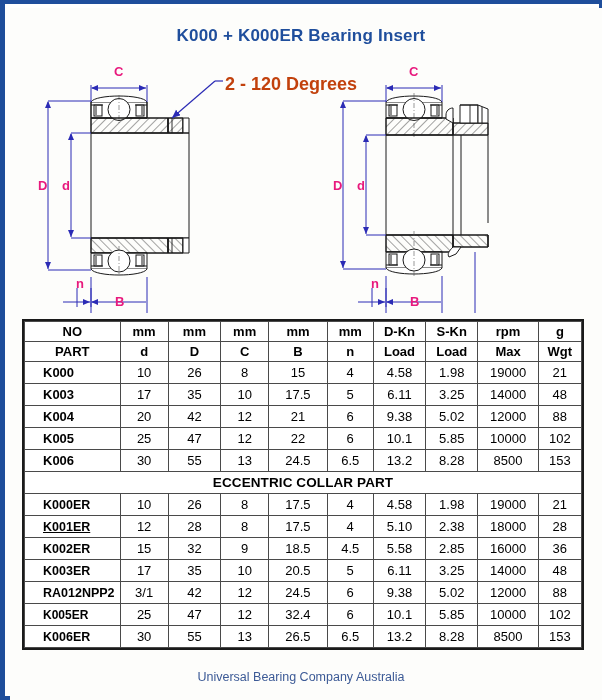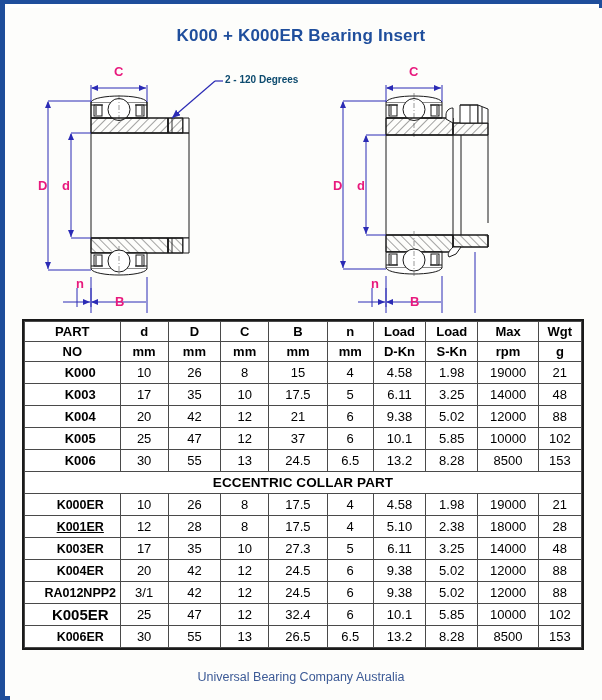--- a/index.html
+++ b/index.html
@@ -43,21 +43,21 @@
 
   
   .dim{
     position:absolute;
     color:#e8197d;font-weight:bold;font-size:13px;
     line-height:1;
     z-index:6;
   }
   .note{
     position:absolute;
-    color:#0c4a6e;font-weight:bold;font-size:10px;
+    color:#c2410c;font-weight:bold;font-size:18px;
     white-space:nowrap;z-index:6;
   }
 
   
   .table-wrap{
     position:absolute;left:22px;top:319px;width:558px;
     border:2px solid #1a1a1a;
     background:#ffffff;
     z-index:4;
   }
@@ -73,21 +73,21 @@
     text-align:center;
     padding:1px 2px;
     height:19px;
     background:transparent;
     font-weight:bold;
     white-space:nowrap;
     overflow:hidden;
   }
   table.spec th{font-size:13px;}
   table.spec td.part{
-    text-align:center;
+    text-align:left;
     padding-left:18px;
     font-weight:bold;
   }
   table.spec td.num{font-weight:normal;}
   table.spec tr.hdr th{height:17px;}
   td.section{
     text-align:left;padding-left:6px;font-weight:bold;font-size:13.5px;
     letter-spacing:.1px;
   }
   
@@ -357,43 +357,43 @@
       <col style="width:48px">
         <col style="width:58px">
         <col style="width:46px">
       <col style="width:52px">
         <col style="width:52px">
         <col style="width:60px">
       <col style="width:43px">
     </colgroup>
     <thead>
       <tr class="hdr">
+        <th>NO</th>
+        <th>mm</th>
+        <th>mm</th>
+        <th>mm</th>
+        <th>mm</th>
+        <th>mm</th>
+        <th>D-Kn</th>
+        <th>S-Kn</th>
+        <th>rpm</th>
+        <th>g</th>
+      </tr>
+      <tr class="hdr">
         <th>PART</th>
         <th>d</th>
         <th>D</th>
         <th>C</th>
         <th>B</th>
         <th>n</th>
         <th>Load</th>
         <th>Load</th>
         <th>Max</th>
         <th>Wgt</th>
       </tr>
-      <tr class="hdr">
-        <th>NO</th>
-        <th>mm</th>
-        <th>mm</th>
-        <th>mm</th>
-        <th>mm</th>
-        <th>mm</th>
-        <th>D-Kn</th>
-        <th>S-Kn</th>
-        <th>rpm</th>
-        <th>g</th>
-      </tr>
     </thead>
     <tbody id="std-body">
         <tr>
           <td class="part">K000</td>
           <td class="num">10</td>
           <td class="num">26</td>
           <td class="num">8</td>
           <td class="num">15</td>
           <td class="num">4</td>
           <td class="num">4.58</td>
@@ -423,21 +423,21 @@
           <td class="num">9.38</td>
           <td class="num">5.02</td>
           <td class="num">12000</td>
           <td class="num">88</td>
         </tr>
         <tr>
           <td class="part">K005</td>
           <td class="num">25</td>
           <td class="num">47</td>
           <td class="num">12</td>
-          <td class="num">37</td>
+          <td class="num">22</td>
           <td class="num">6</td>
           <td class="num">10.1</td>
           <td class="num">5.85</td>
           <td class="num">10000</td>
           <td class="num">102</td>
         </tr>
         <tr>
           <td class="part">K006</td>
           <td class="num">30</td>
           <td class="num">55</td>
@@ -474,57 +474,57 @@
           <td class="num">28</td>
           <td class="num">8</td>
           <td class="num">17.5</td>
           <td class="num">4</td>
           <td class="num">5.10</td>
           <td class="num">2.38</td>
           <td class="num">18000</td>
           <td class="num">28</td>
         </tr>
         <tr>
+          <td class="part" style="font-size: 12.5px;">K002ER</td>
+          <td class="num">15</td>
+          <td class="num">32</td>
+          <td class="num">9</td>
+          <td class="num">18.5</td>
+          <td class="num">4.5</td>
+          <td class="num">5.58</td>
+          <td class="num">2.85</td>
+          <td class="num">16000</td>
+          <td class="num">36</td>
+        </tr>
+        <tr>
           <td class="part" style="font-size: 12.5px;">K003ER</td>
           <td class="num">17</td>
           <td class="num">35</td>
           <td class="num">10</td>
-          <td class="num">27.3</td>
+          <td class="num">20.5</td>
           <td class="num">5</td>
           <td class="num">6.11</td>
           <td class="num">3.25</td>
           <td class="num">14000</td>
           <td class="num">48</td>
-        </tr>
-        <tr>
-          <td class="part" style="font-size: 12.5px;">K004ER</td>
-          <td class="num">20</td>
-          <td class="num">42</td>
-          <td class="num">12</td>
-          <td class="num">24.5</td>
-          <td class="num">6</td>
-          <td class="num">9.38</td>
-          <td class="num">5.02</td>
-          <td class="num">12000</td>
-          <td class="num">88</td>
         </tr>
         <tr>
           <td class="part" style="font-size: 12.5px; margin-top: 31px;">RA012NPP2</td>
           <td class="num">3/1</td>
           <td class="num">42</td>
           <td class="num">12</td>
           <td class="num">24.5</td>
           <td class="num">6</td>
           <td class="num">9.38</td>
           <td class="num">5.02</td>
           <td class="num">12000</td>
           <td class="num">88</td>
         </tr>
         <tr>
-          <td class="part" style="font-size: 15px;">K005ER</td>
+          <td class="part" style="font-size: 12px;">K005ER</td>
           <td class="num">25</td>
           <td class="num">47</td>
           <td class="num">12</td>
           <td class="num">32.4</td>
           <td class="num">6</td>
           <td class="num">10.1</td>
           <td class="num">5.85</td>
           <td class="num">10000</td>
           <td class="num">102</td>
         </tr>

